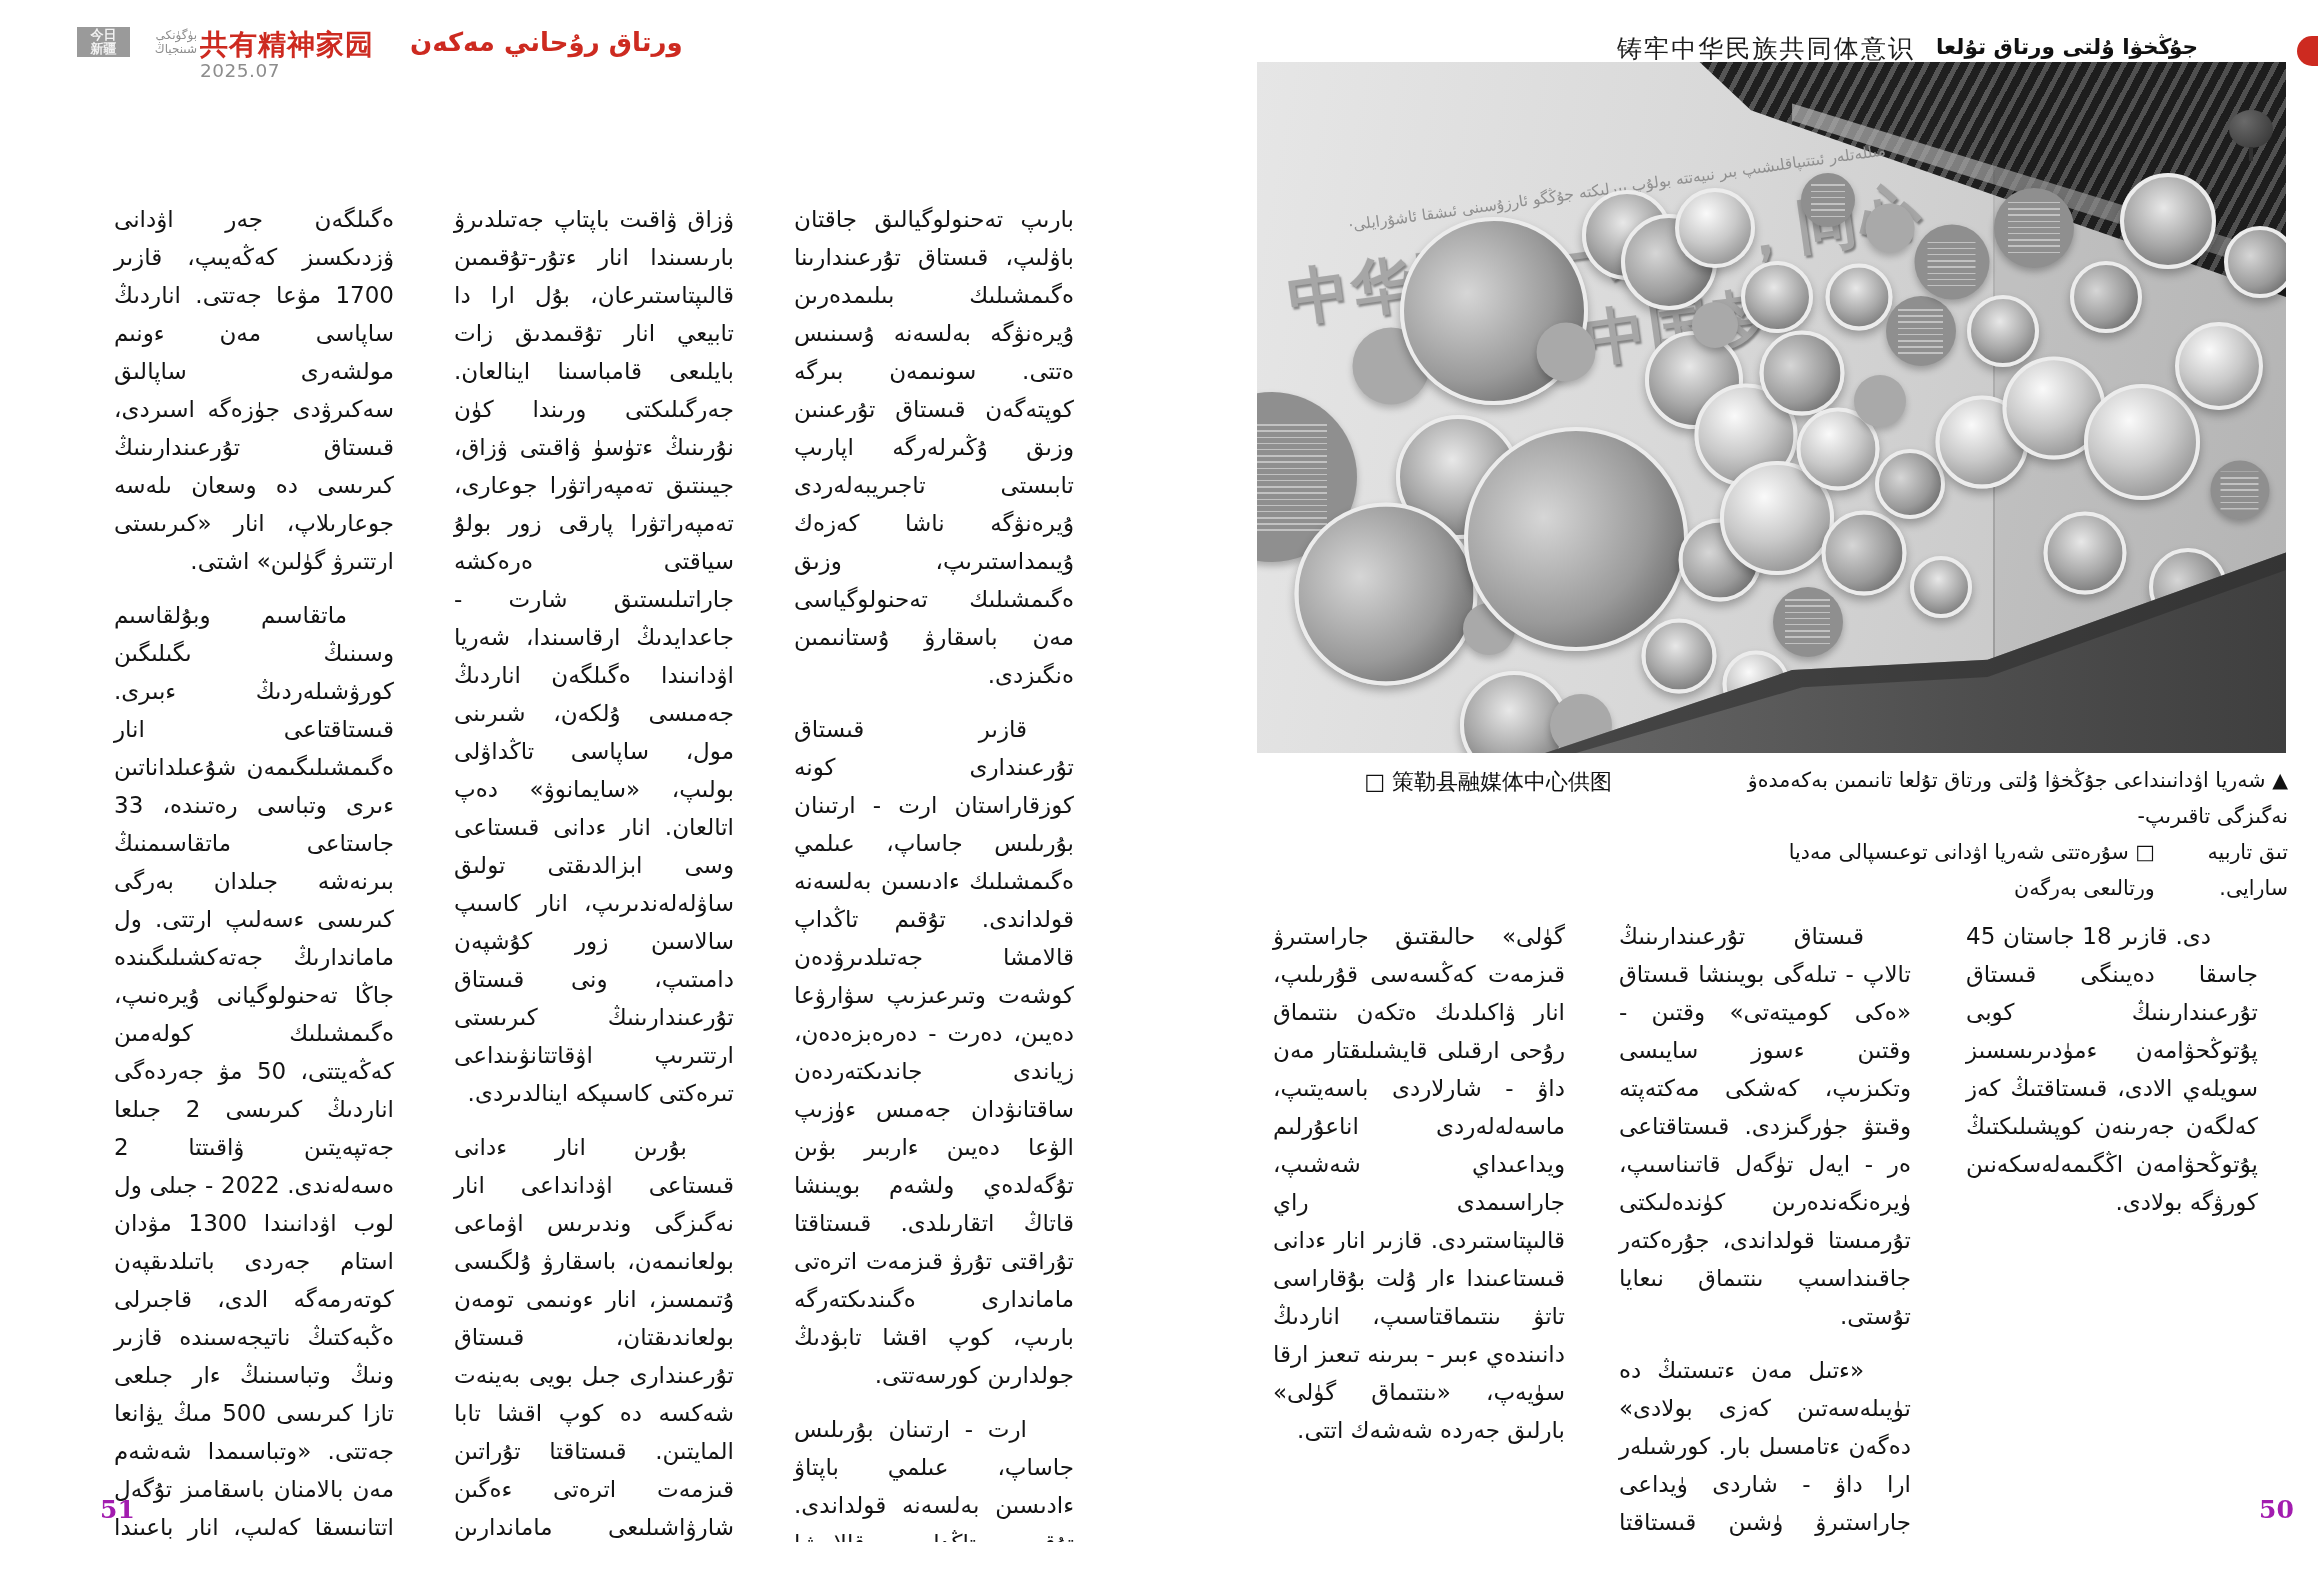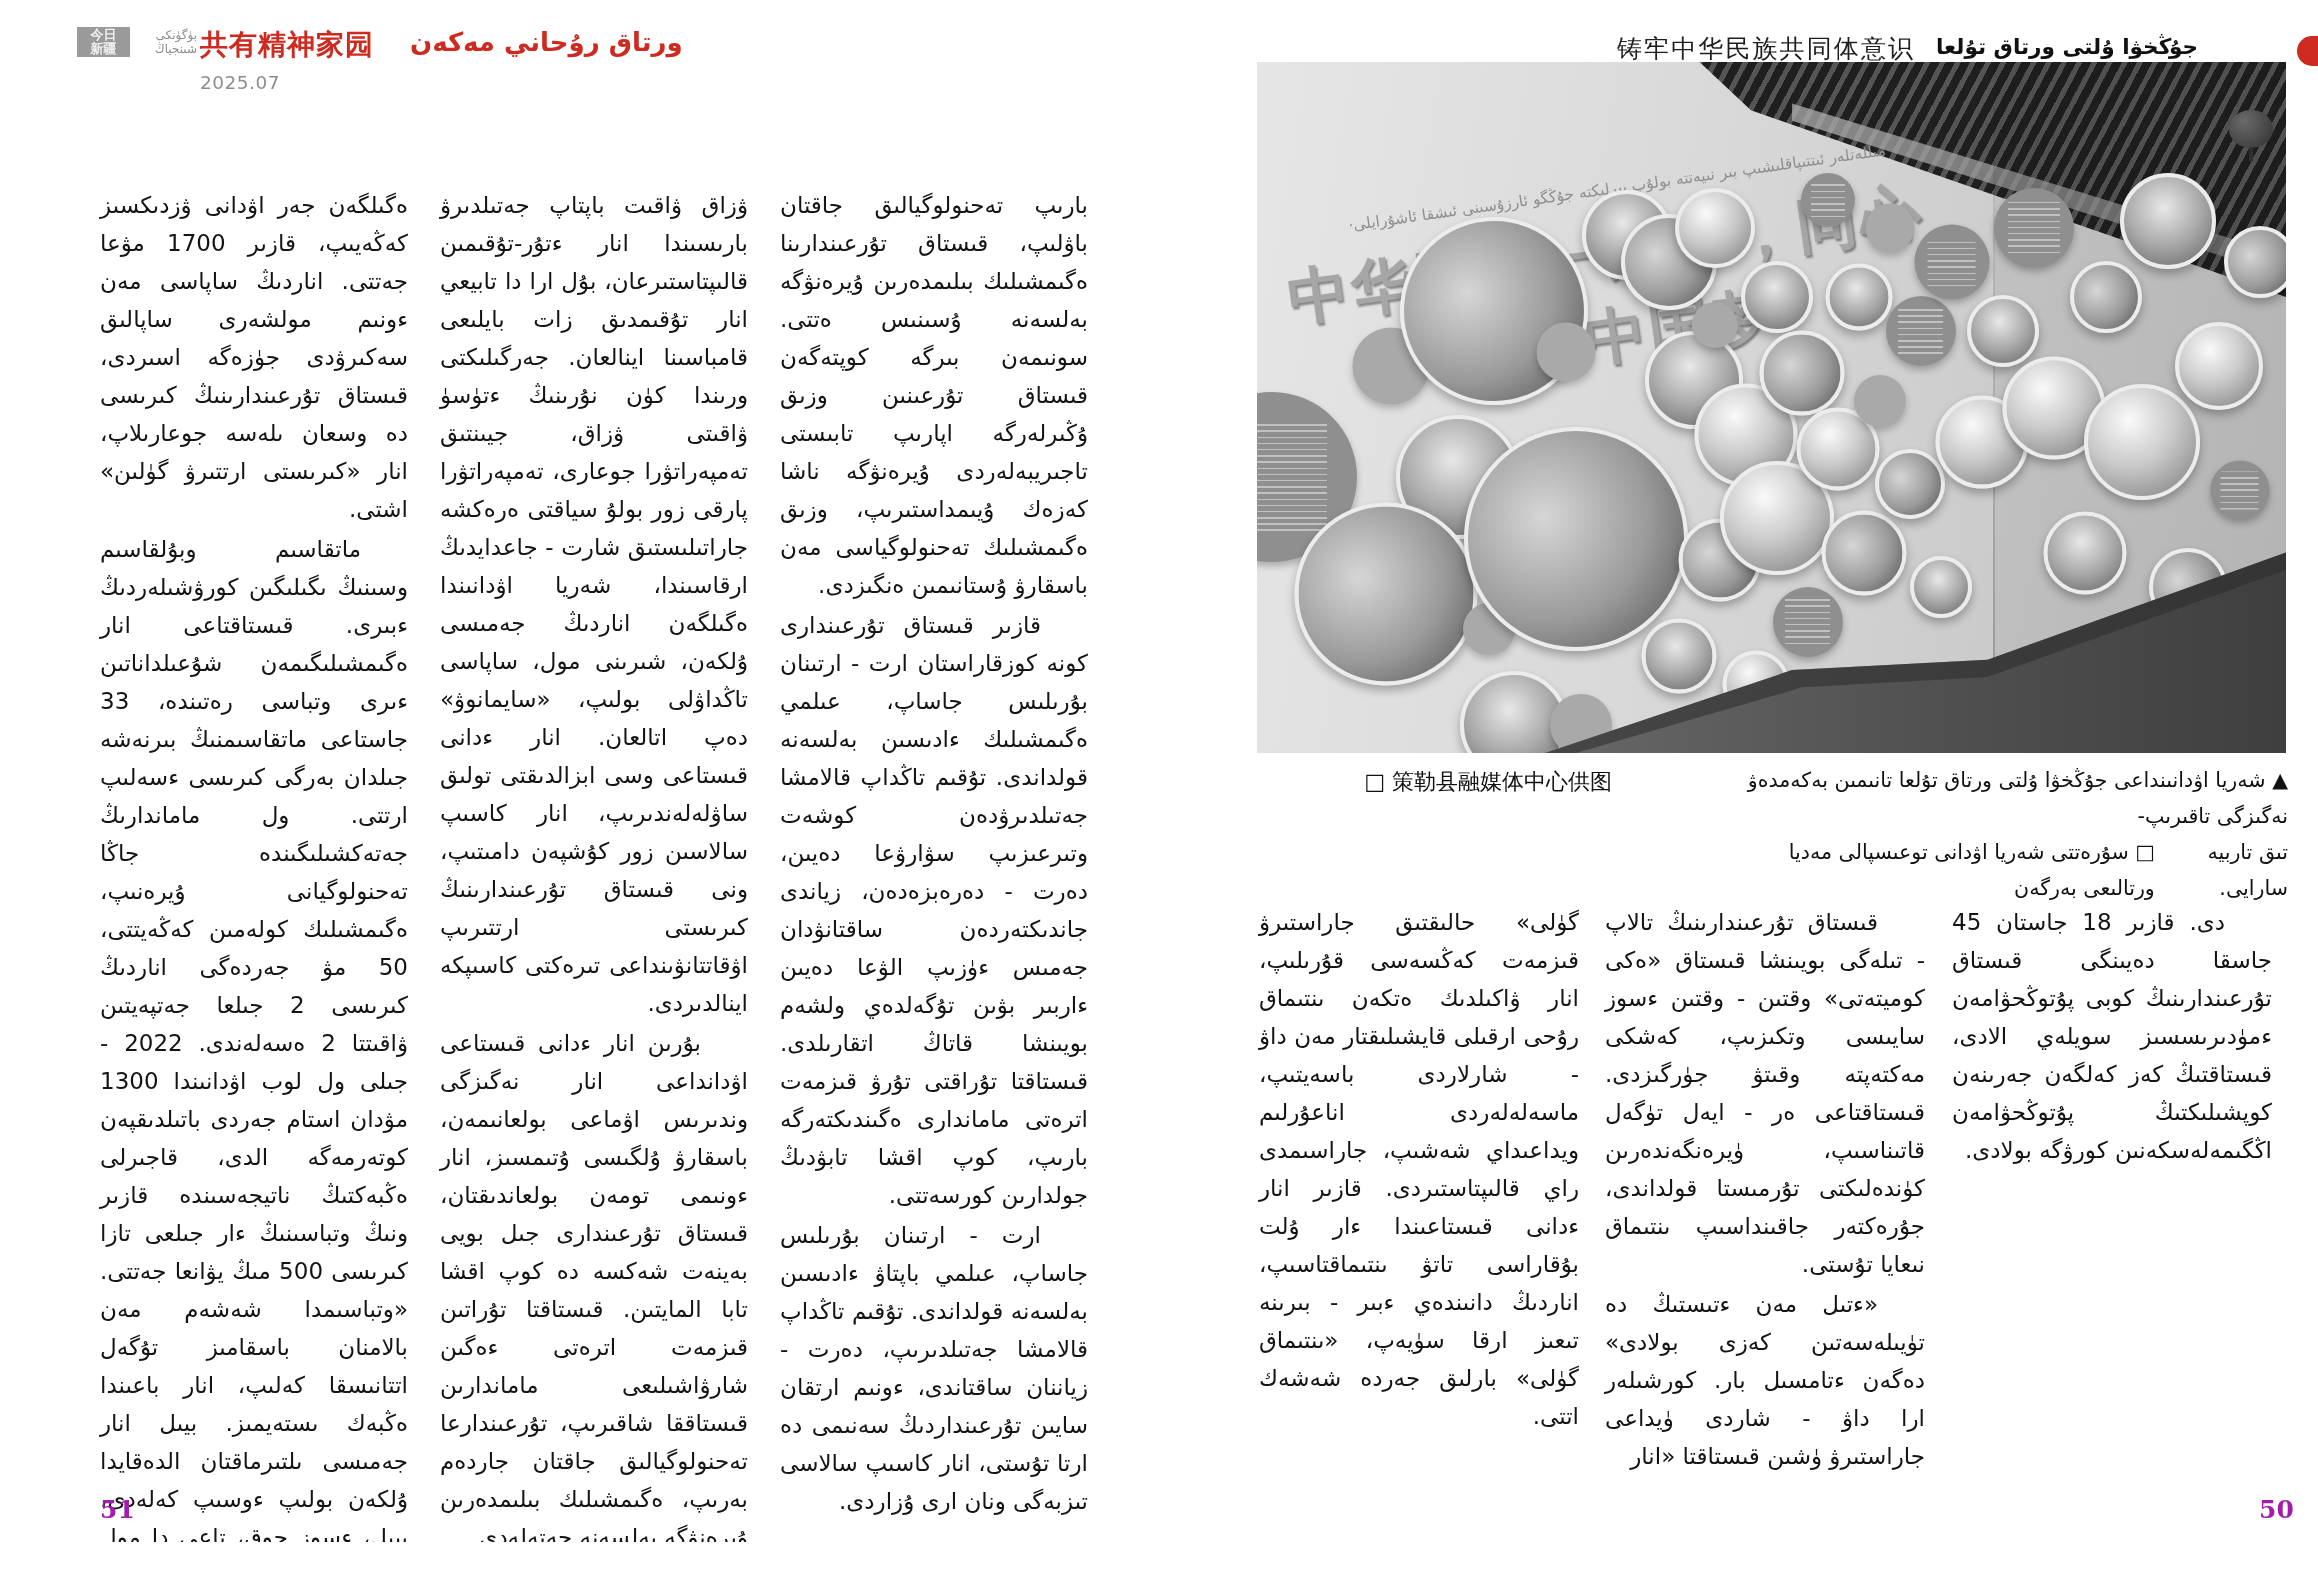--- a/index.html
+++ b/index.html
@@ -9,21 +9,21 @@
   }
   
   .logo-box{position:absolute;left:77px;top:27px;width:53px;height:30px;background:#9a9a9a;
     display:flex;flex-direction:column;align-items:center;justify-content:center;line-height:1.05;}
   .logo-box span{color:#f2f2f2;font-weight:bold;font-size:13px;font-family:"DejaVu Serif",serif;}
   .logo-ug{position:absolute;left:135px;top:28px;direction:rtl;text-align:right;color:#8e8e8e;
     font-size:12px;line-height:14px;width:62px;}
   .sec-cn{position:absolute;left:200px;top:26px;font-size:28px;font-weight:bold;color:#cd2a20;
     font-family:"DejaVu Serif",serif;letter-spacing:1px;}
   .sec-ug{position:absolute;left:410px;top:27px;font-size:26px;font-weight:bold;color:#cd2a20;direction:rtl;}
-  .issue{position:absolute;left:200px;top:72px;font-size:18.5px;color:#8d8d8d;letter-spacing:0.5px;}
+  .issue{position:absolute;left:200px;top:60px;font-size:18.5px;color:#8d8d8d;letter-spacing:0.5px;}
   .theme-cn{position:absolute;left:1617px;top:32px;font-size:25px;color:#1d1d1d;
     font-family:"DejaVu Serif",serif;letter-spacing:2.1px;}
   .theme-ug{position:absolute;left:1936px;top:34px;width:314px;font-size:21.6px;font-weight:bold;
     color:#111;direction:rtl;text-align:left;}
   .red-tab{position:absolute;left:2297px;top:36px;width:21.6px;height:30px;background:#cd2a20;
     border-radius:15.5px 0 0 15.5px;}
   
   .photo{position:absolute;left:1257px;top:62px;width:1029px;height:691px;overflow:hidden;
     background:linear-gradient(100deg,#e6e6e6 0%,#d9d9d9 40%,#cccccc 70%,#bfbfbf 100%);}
   .ceiling{position:absolute;inset:0;
@@ -57,21 +57,21 @@
     background:repeating-linear-gradient(0deg,rgba(255,255,255,.45) 0 1.5px,transparent 1.5px 6.2px);}
   
   .cap-cn{position:absolute;left:1262px;top:764px;width:350px;font-size:22px;line-height:36px;color:#111;}
   .cap-cn .l2{text-align:right;}
   .cap-ug{position:absolute;left:1716px;top:762px;width:572px;direction:rtl;font-size:20.6px;
     line-height:36px;color:#111;}
   .cap-ug .l2{display:flex;justify-content:space-between;}
   
   .col{position:absolute;direction:rtl;text-align:justify;font-size:23px;line-height:38px;
     color:#141414;overflow:hidden;}
-  .col p{margin:2px;}
+  .col p{margin:16px;}
   .col p.ind{text-indent:47px;}
   .col .subhead{font-weight:bold;text-align:center;font-size:24px;line-height:43px;
     margin:13.4px 0 11.3px 0;}
   .pageno{position:absolute;font-family:"DejaVu Serif",serif;font-weight:bold;font-size:25px;color:#a21caf;}
 </style>
 </head>
 <body>
 
 <div class="logo-box">
   <span>今日</span>

